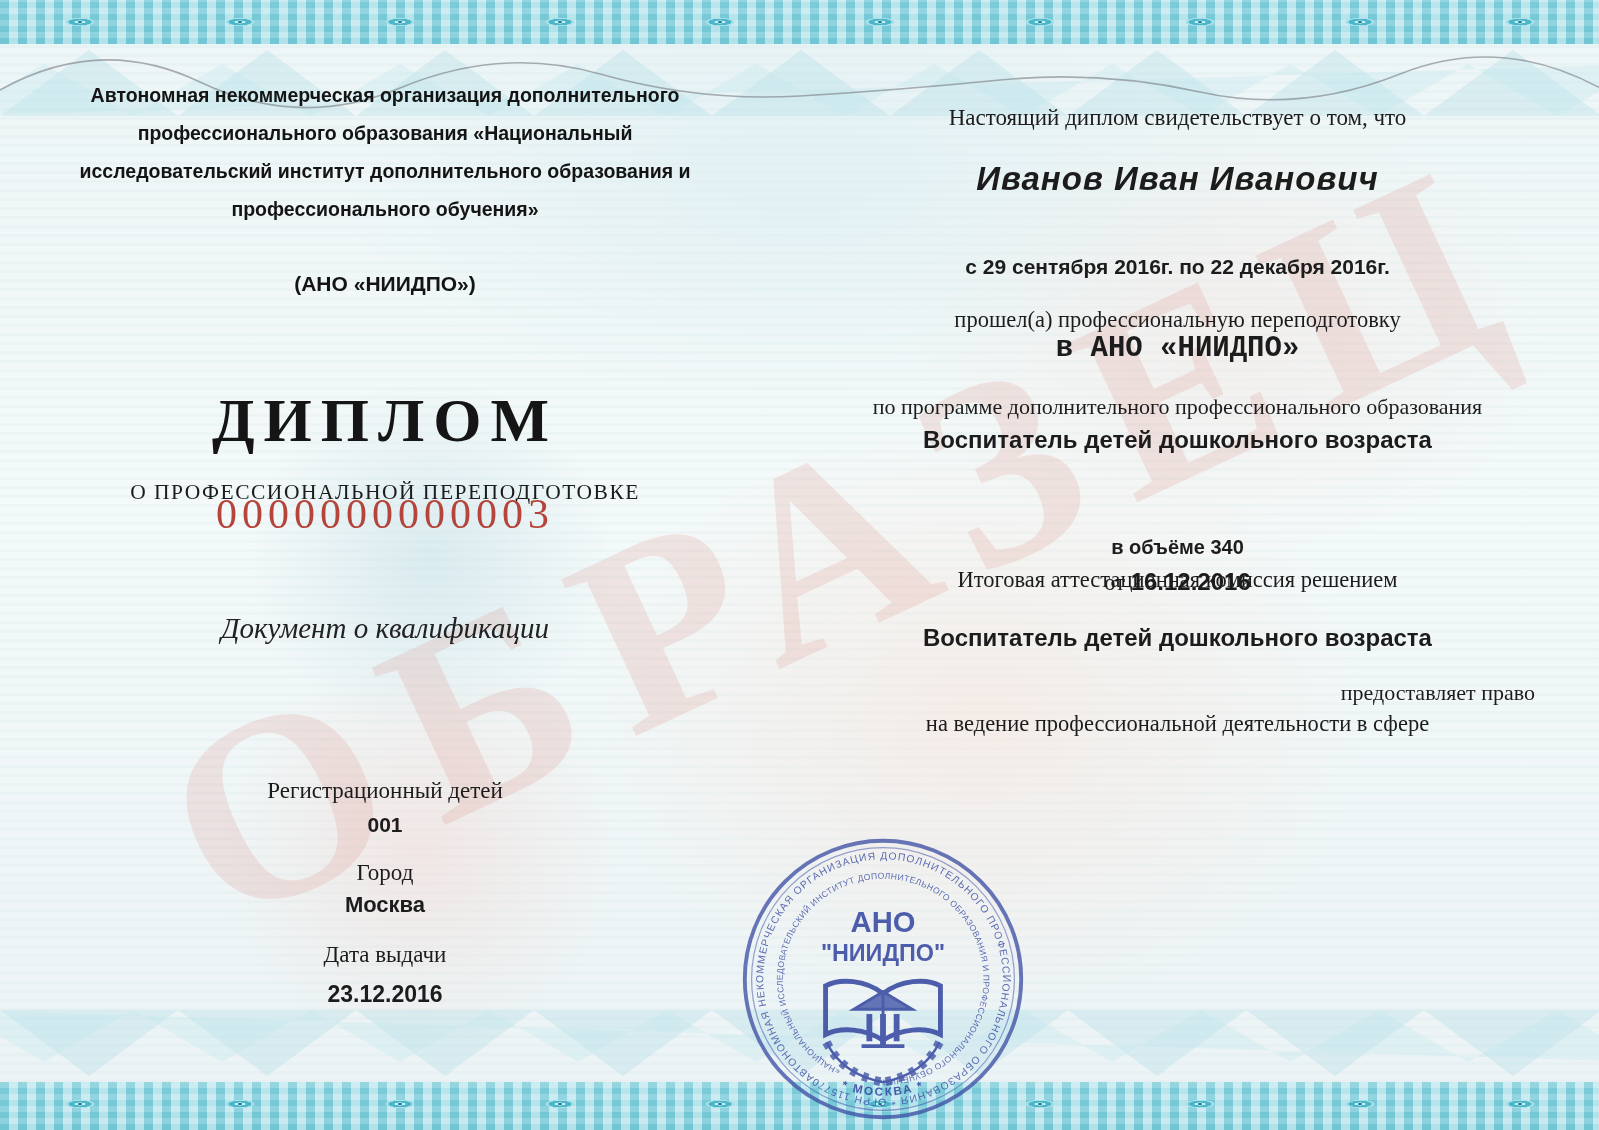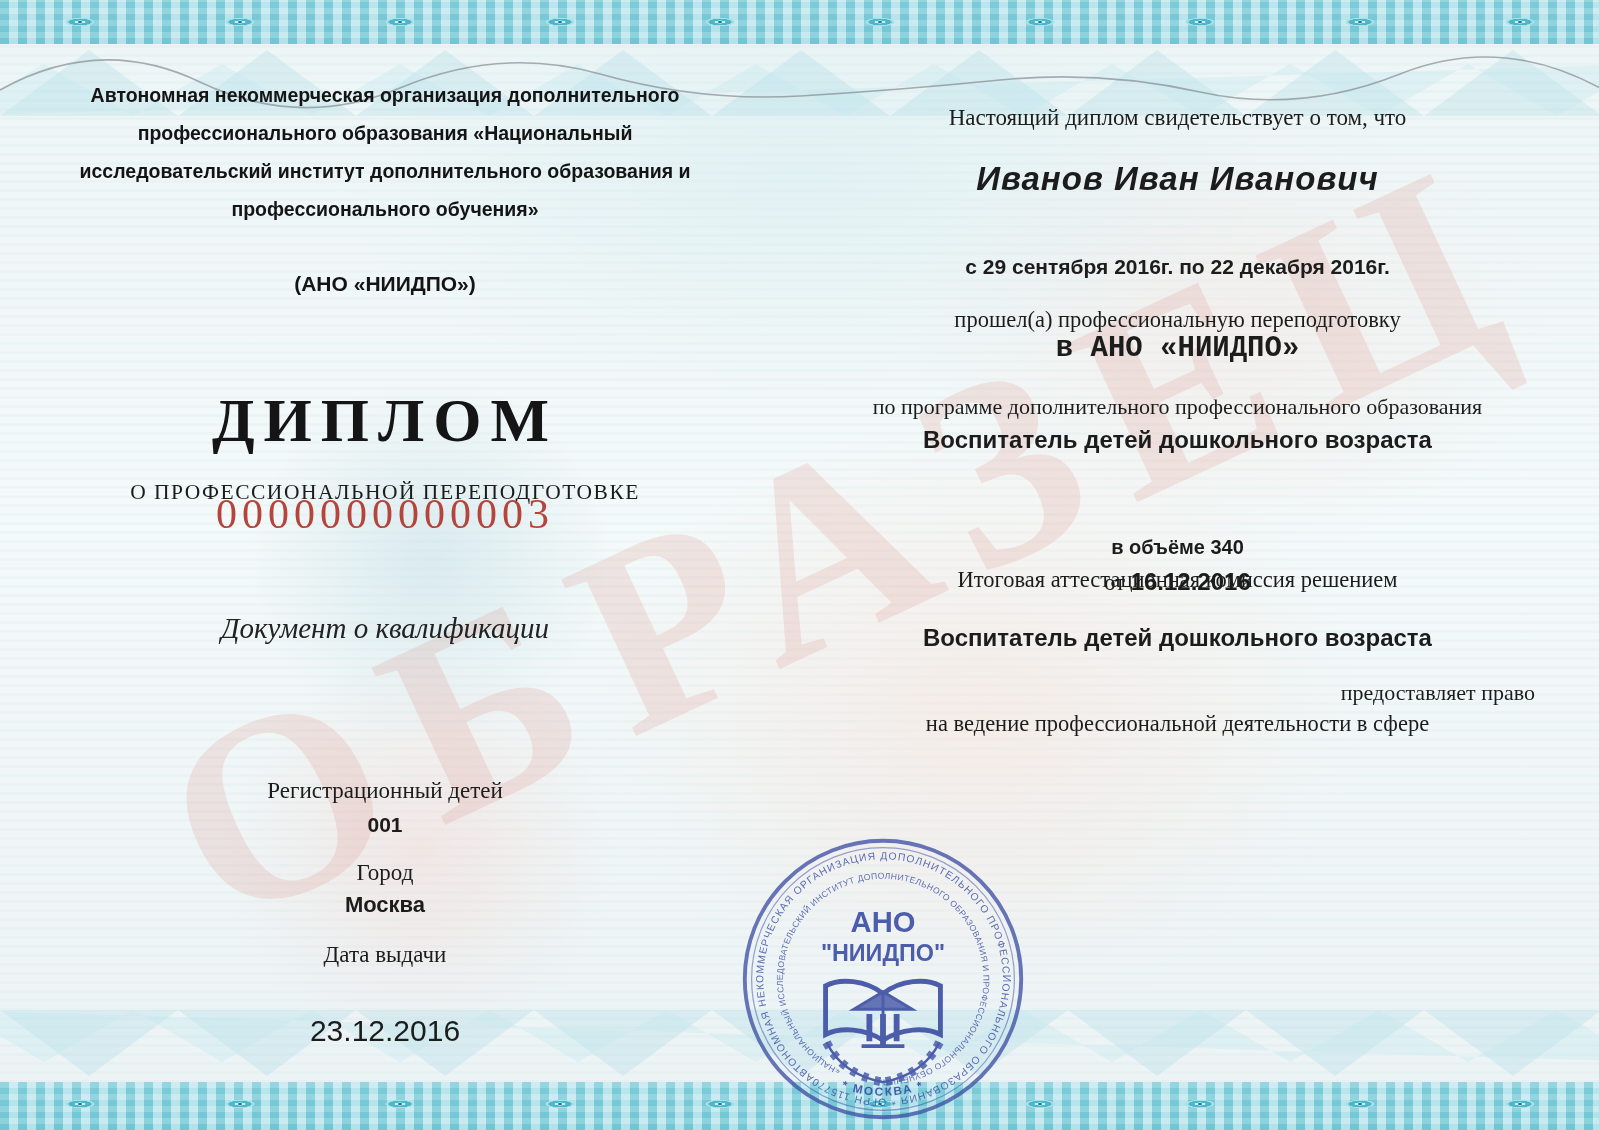--- a/index.html
+++ b/index.html
@@ -50,21 +50,21 @@
   .org-short{top:272px;font-family:"Liberation Sans",sans-serif;font-weight:bold;font-size:21px;color:#141414;}
   .doc-title{top:385px;font-size:62px;font-weight:bold;letter-spacing:9px;color:#151515;}
   .doc-subtitle{top:457px;font-size:21.5px;letter-spacing:1.5px;color:#1b1b1b;margin-top:23px;}
   .serial{top:490px;font-size:42px;letter-spacing:5px;color:#b5443b;}
   .doc-kind{top:612px;font-style:italic;font-size:29px;color:#222;}
   .reg-label{top:778px;font-size:23px;}
   .reg-value{top:813px;font-family:"Liberation Sans",sans-serif;font-weight:bold;font-size:21px;}
   .city-label{top:860px;font-size:23px;}
   .city-value{top:892px;font-family:"Liberation Sans",sans-serif;font-weight:bold;font-size:22px;}
   .date-label{top:942px;font-size:23px;}
-  .date-value{top:1014px;font-family:"Liberation Sans",sans-serif;font-weight:normal;font-size:30px;}
+  .date-value{top:981px;font-family:"Liberation Sans",sans-serif;font-weight:bold;font-size:23px;}
   
   .right-col{position:absolute;left:820px;top:0;width:715px;text-align:center;}
   .right-col > div{position:absolute;left:0;width:100%;}
   .stmt-intro{top:105px;font-size:23px;}
   .holder-name{top:160px;font-family:"Liberation Sans",sans-serif;font-weight:bold;font-style:italic;font-size:33px;letter-spacing:1px;}
   .period{top:255px;font-family:"Liberation Sans",sans-serif;font-weight:bold;font-size:21px;}
   .completed{top:307px;font-size:22.5px;}
   .at-org{top:332px;font-family:Liberation Mono, monospace;font-weight:bold;font-size:29px;}
   .program-intro{top:394px;font-size:22px;}
   .program-name{top:426px;font-family:"Liberation Sans",sans-serif;font-weight:bold;font-size:24px;}

